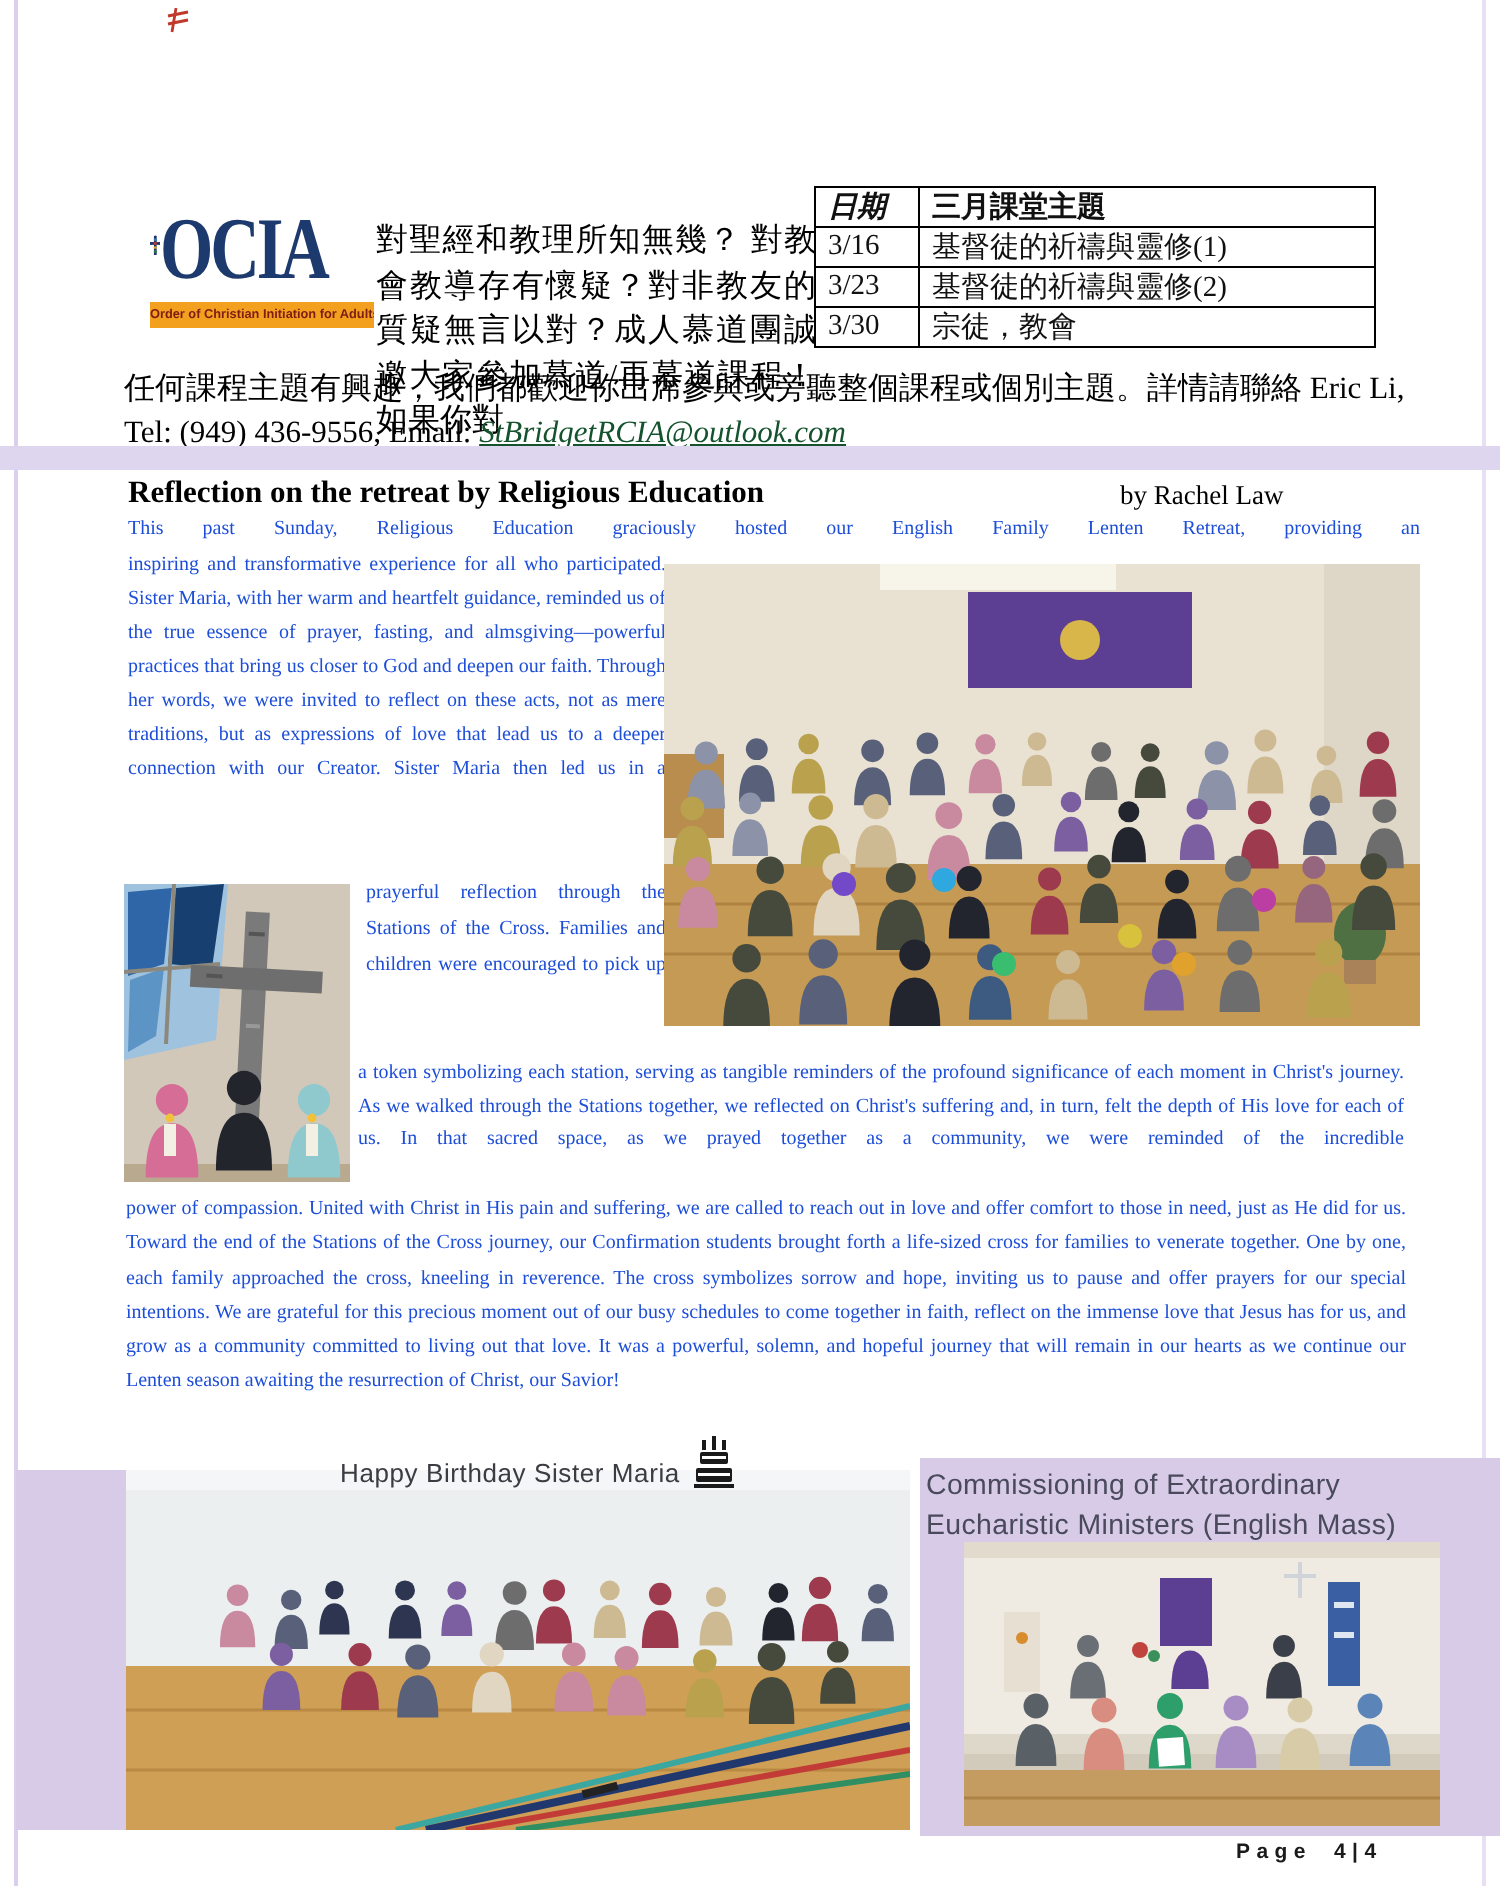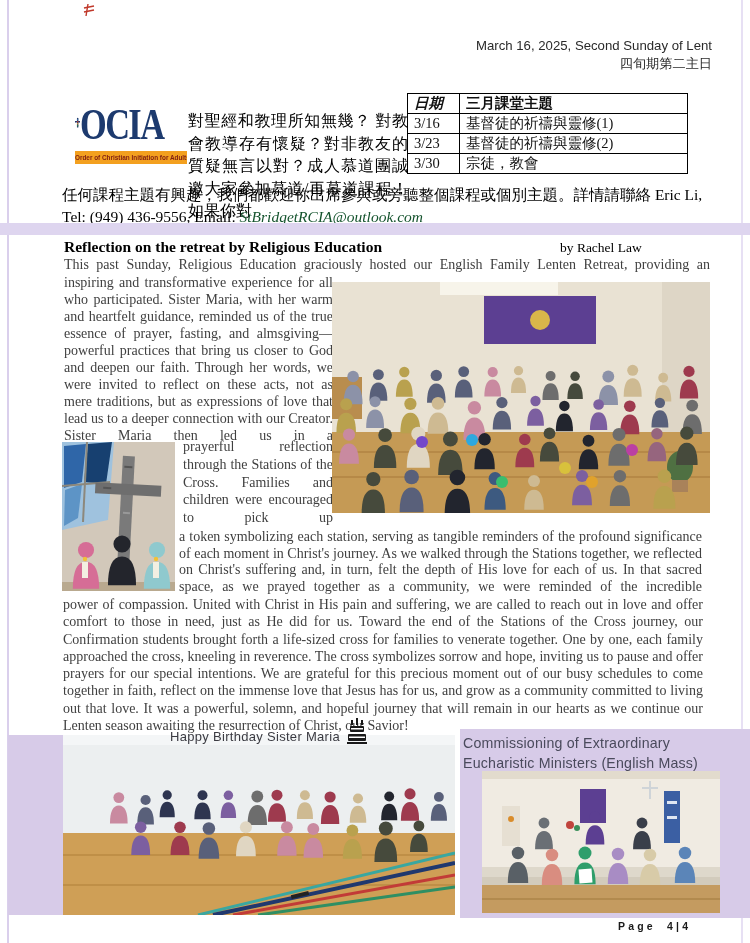--- a/index.html
+++ b/index.html
@@ -31,21 +31,21 @@
   td.c-topic { width:228px; }
 
   .contact { font-size:15.5px; line-height:21.5px; color:#000; }
   .contact a { color:#14532d; text-decoration:underline;font-style:italic; }
 
   .divider { background:#ded5ef; }
 
   .art-title { font-size:15.5px; font-weight:bold; color:#000; white-space:nowrap; }
   .byline { font-size:13.5px; color:#000; }
 
-  .body-txt { font-size:14px; line-height:17px; color:#404040; text-align:justify; }
+  .body-txt { font-size:10px; line-height:17px; color:#1d4ed8; text-align:justify; }
   .just-last { text-align:justify; text-align-last:justify; }
 
   .panel { background:#d7cbe8; }
 
   .cap-left  { font-size:13px; color:#3b3b42; letter-spacing:0.3px; }
   .cap-right { font-size:14.2px; line-height:19.5px; color:#4a4a5c; letter-spacing:0.2px; }
 
   .footer-page { font-size:10.5px; font-weight:bold; color:#1a1a1a; letter-spacing:3.2px; word-spacing:5px; }
 
   svg.photo { display:block; }
@@ -66,24 +66,20 @@
 
   <div class="edge-line" style="left:7px;background:#dacfec;"></div>
   <div class="edge-line" style="left:741px;background:#e7e0f4;"></div>
 
   <svg class="abs" style="left:83px;top:4px;" width="13" height="13" viewBox="0 0 13 13">
     <line x1="1" y1="4" x2="11" y2="2" stroke="#c0392b" stroke-width="1.6"></line>
     <line x1="1" y1="8" x2="11" y2="6" stroke="#c0392b" stroke-width="1.6"></line>
     <line x1="5" y1="0" x2="3" y2="12" stroke="#c0392b" stroke-width="1.4"></line>
   </svg>
 
-  <div class="abs sans header-date" style="right:38px;top:37px;">
-    <div>March 16, 2025, Second Sunday of Lent</div>
-    <div>四旬期第二主日</div>
-  </div>
 
   <div class="abs logo" style="left:75px;top:96px;">
     <div class="logo-top">
       <svg width="26" height="54" viewBox="0 0 26 54">
         <rect x="10" y="2" width="7" height="48" fill="#21386b"></rect>
         <rect x="0" y="17" width="26" height="7" fill="#21386b"></rect>
         <circle cx="13.5" cy="3" r="3" fill="#21386b"></circle>
         <circle cx="2.5" cy="20.5" r="3" fill="#21386b"></circle>
         <circle cx="23.5" cy="20.5" r="3" fill="#21386b"></circle>
         <rect x="10" y="8" width="7" height="6" fill="#3c78b4"></rect>

